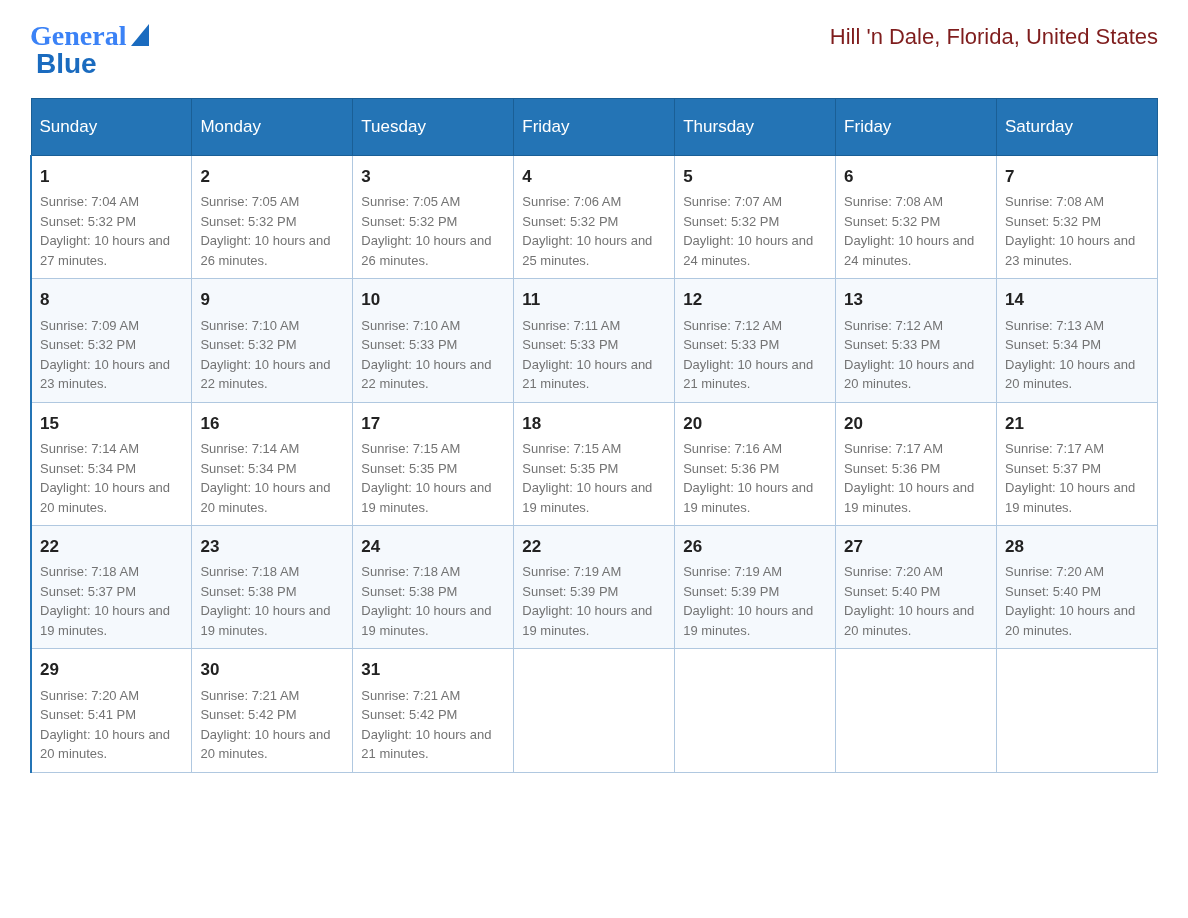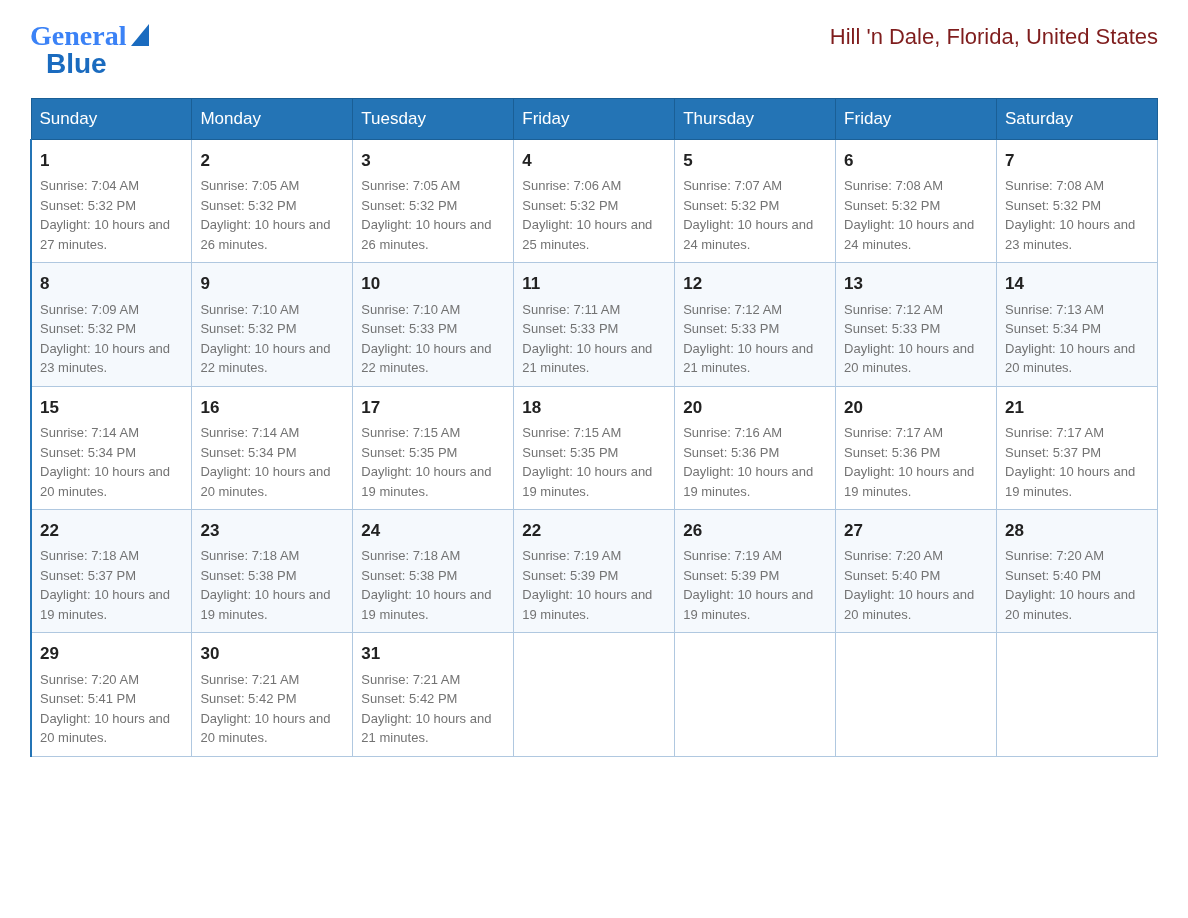--- a/index.html
+++ b/index.html
@@ -39,21 +39,21 @@
     table {
       width: 100%;
       border-collapse: collapse;
       table-layout: fixed;
     }
     thead tr {
       background-color: #2474b5;
       color: #fff;
     }
     thead th {
-      padding: 10px 8px;
+      padding: 18px 8px;
       font-size: 17px;
       font-weight: normal;
       text-align: left;
       border: 1px solid #1a5f96;
     }
     tbody tr {
       background: #fff;
     }
     tbody tr td {
       vertical-align: top;
@@ -109,21 +109,21 @@
     <div class="logo-wrap">
       <div class="logo-text-wrap">
         <div class="logo-gen-line">
           <span style="font-size:28px;font-weight:bold;color:#3b82f6;font-family:Liberation Serif, serif;">General</span>
           <span style="display:inline-block;margin-left:3px;margin-top:2px;">
             <svg width="18" height="22" viewBox="0 0 18 22">
                 <polygon points="0,22 18,0 18,22" fill="#1a6bbf"></polygon>
               </svg>
           </span>
         </div>
-        <div style="margin-top:-4px;margin-left:16px;">
+        <div style="margin-top:-4px;margin-left:6px;">
           <span style="font-size:28px;font-weight:bold;color:#1a6bbf;font-family:Arial,sans-serif;">Blue</span>
         </div>
       </div>
     </div>
   </div>
   <div class="title-area">
     <div class="location-title">Hill 'n Dale, Florida, United States</div>
   </div>
 </div>
 

